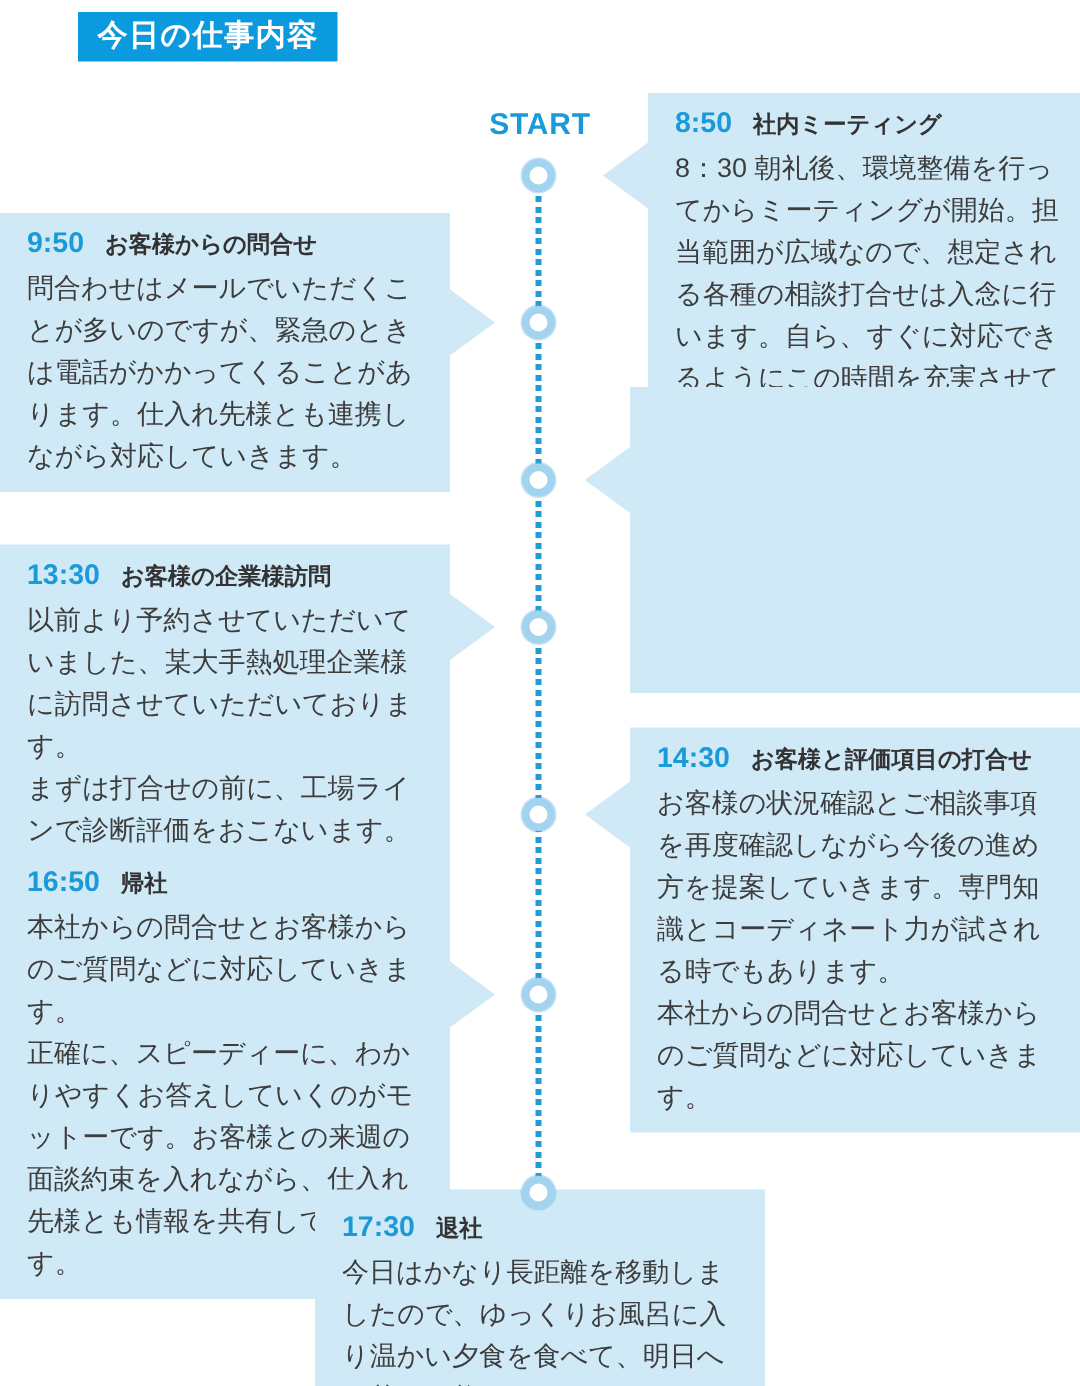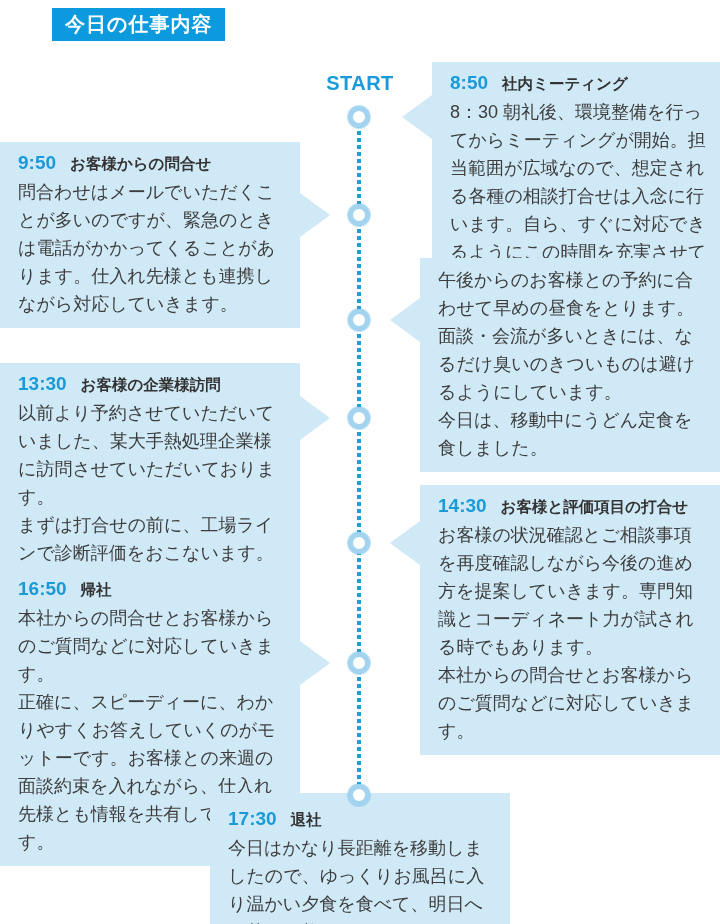--- a/index.html
+++ b/index.html
@@ -97,23 +97,20 @@
     <div class="arrow arrow-right a1"></div>
     <div class="event-head">
       <span class="event-time">9:50</span>
       <span class="event-title">お客様からの問合せ</span>
     </div>
     <div class="event-body">問合わせはメールでいただくことが多いのですが、緊急のときは電話がかかってくることがあります。仕入れ先様とも連携しながら対応していきます。</div>
   </div>
 
   <div class="event-box b2">
     <div class="arrow arrow-left a2"></div>
-    <div class="event-body">午後からのお客様との予約に合わせて早めの昼食をとります。
-面談・会流が多いときには、なるだけ臭いのきついものは避けるようにしています。
-今日は、移動中にうどん定食を食しました。</div>
   </div>
 
   <div class="event-box b3">
     <div class="arrow arrow-right a3"></div>
     <div class="event-head">
       <span class="event-time">13:30</span>
       <span class="event-title">お客様の企業様訪問</span>
     </div>
     <div class="event-body">以前より予約させていただいていました、某大手熱処理企業様に訪問させていただいております。
 まずは打合せの前に、工場ラインで診断評価をおこないます。</div>

